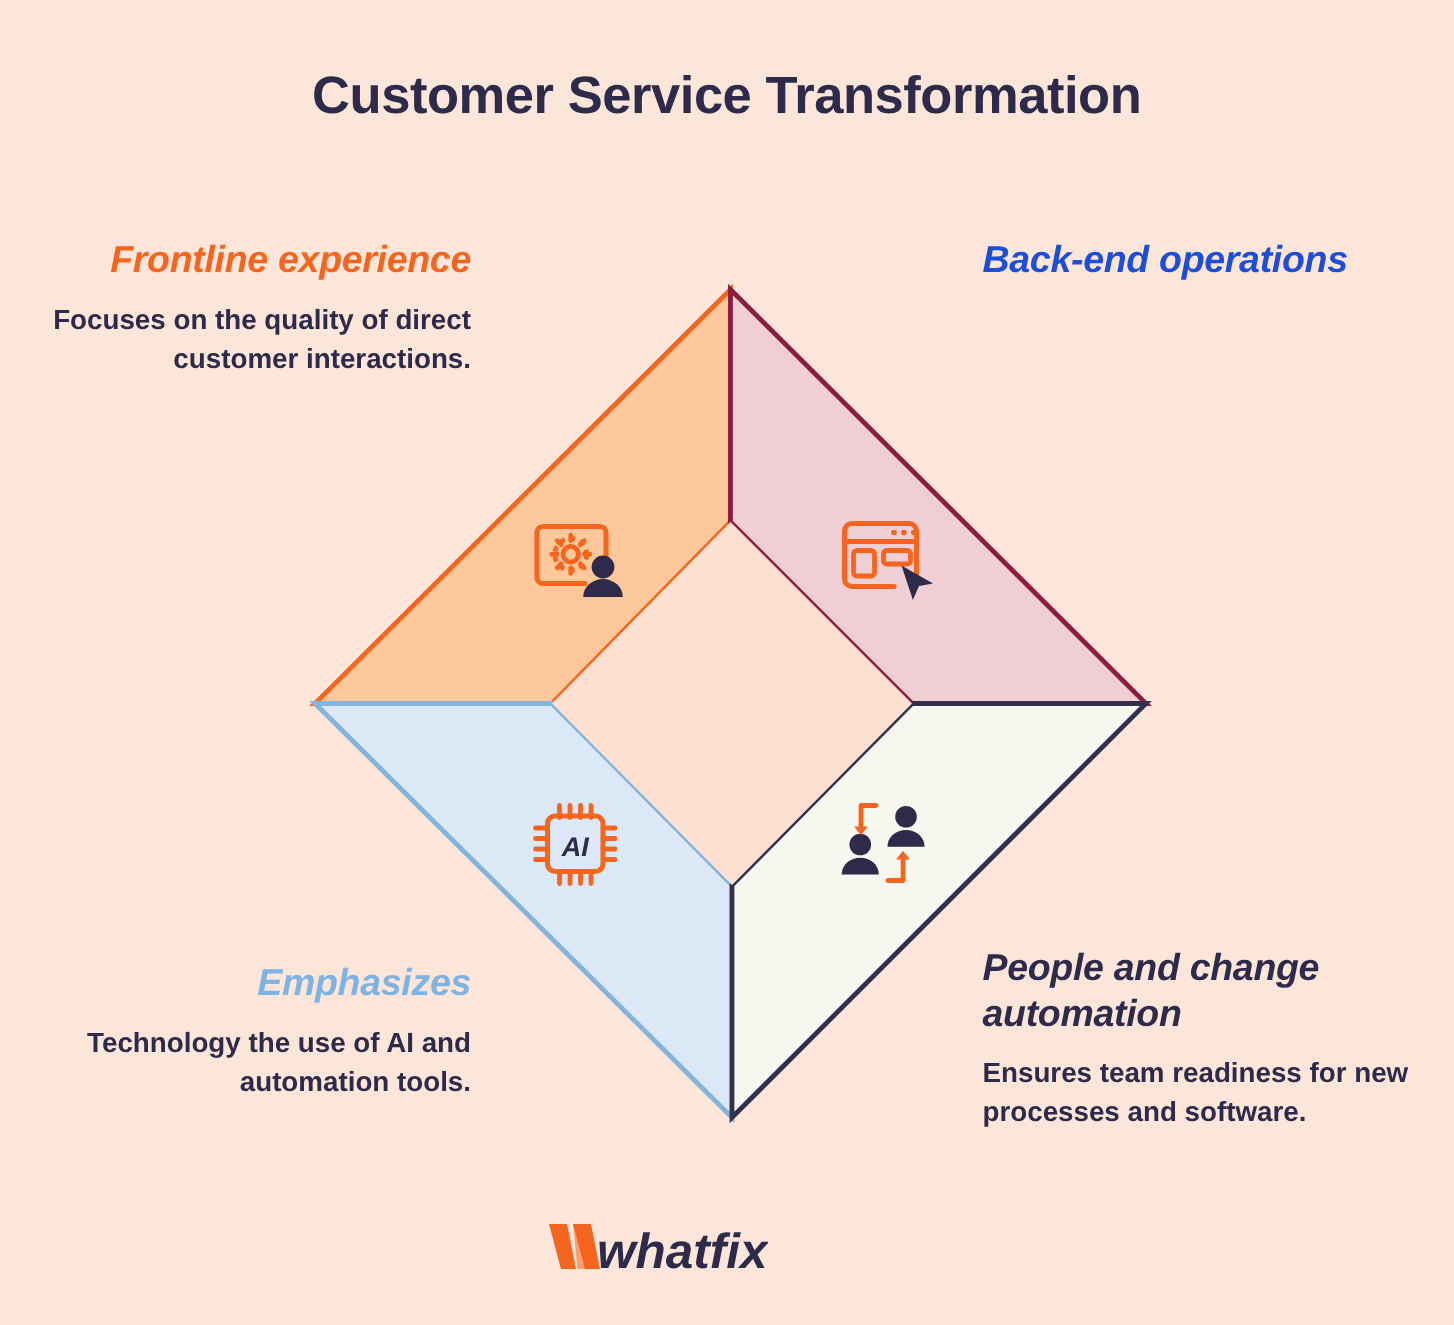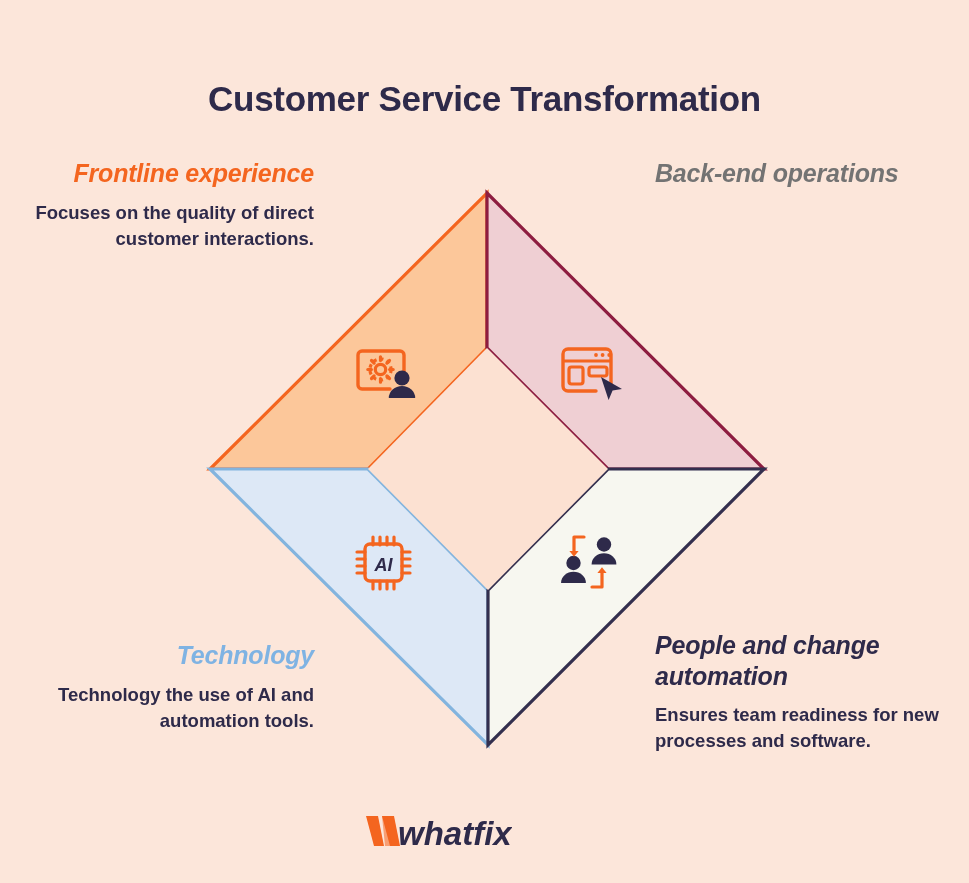--- a/index.html
+++ b/index.html
@@ -9,40 +9,39 @@
     font-family:"Liberation Sans", sans-serif;
     overflow:hidden;
   }
   #stage { position:relative; width:969px; height:883px; }
 
   .page-title {
     position:absolute; top:44px; left:0; width:969px;
     text-align:center;
     font-size:35px; font-weight:700; letter-spacing:-0.3px;
     color:#2E2A4A;
-    margin-top:35px;
   }
 
   
   .qblock { position:absolute; }
   .qhead {
     font-size:25px; font-weight:700; line-height:1.22;
     letter-spacing:-0.2px;
     font-style:italic;
   }
   .qbody {
     font-size:18.5px; font-weight:700; line-height:1.42;
     color:#2E2A4A; margin-top:11px;
   }
 
   #q-frontline { top:158px; left:24px; width:290px; text-align:right; }
   #q-frontline .qhead { color:#F4651F; }
 
   #q-backend { top:158px; left:655px; width:300px; text-align:left; }
-  #q-backend .qhead { color:#737373; }
+  #q-backend .qhead { color:#1d4ed8; }
 
   #q-technology { top:640px; left:24px; width:290px; text-align:right; }
   #q-technology .qhead { color:#7FB3E3; }
 
   #q-people { top:630px; left:655px; width:300px; text-align:left; }
   #q-people .qhead { color:#2E2A4A; }
 
   
   #diamond { position:absolute; left:0; top:0; width:969px; height:883px; }
 
@@ -137,21 +136,21 @@
   <div class="qblock" id="q-frontline">
     <div class="qhead">Frontline experience</div>
     <div class="qbody">Focuses on the quality of direct customer interactions.</div>
   </div>
 
   <div class="qblock" id="q-backend">
     <div class="qhead">Back-end operations</div>
   </div>
 
   <div class="qblock" id="q-technology">
-    <div class="qhead">Technology</div>
+    <div class="qhead">Emphasizes</div>
     <div class="qbody">Technology the use of AI and automation tools.</div>
   </div>
 
   <div class="qblock" id="q-people">
     <div class="qhead">People and change automation</div>
     <div class="qbody">Ensures team readiness for new processes and software.</div>
   </div>
 
   <div id="logo">
     <svg width="150" height="46" viewBox="0 0 150 46">

